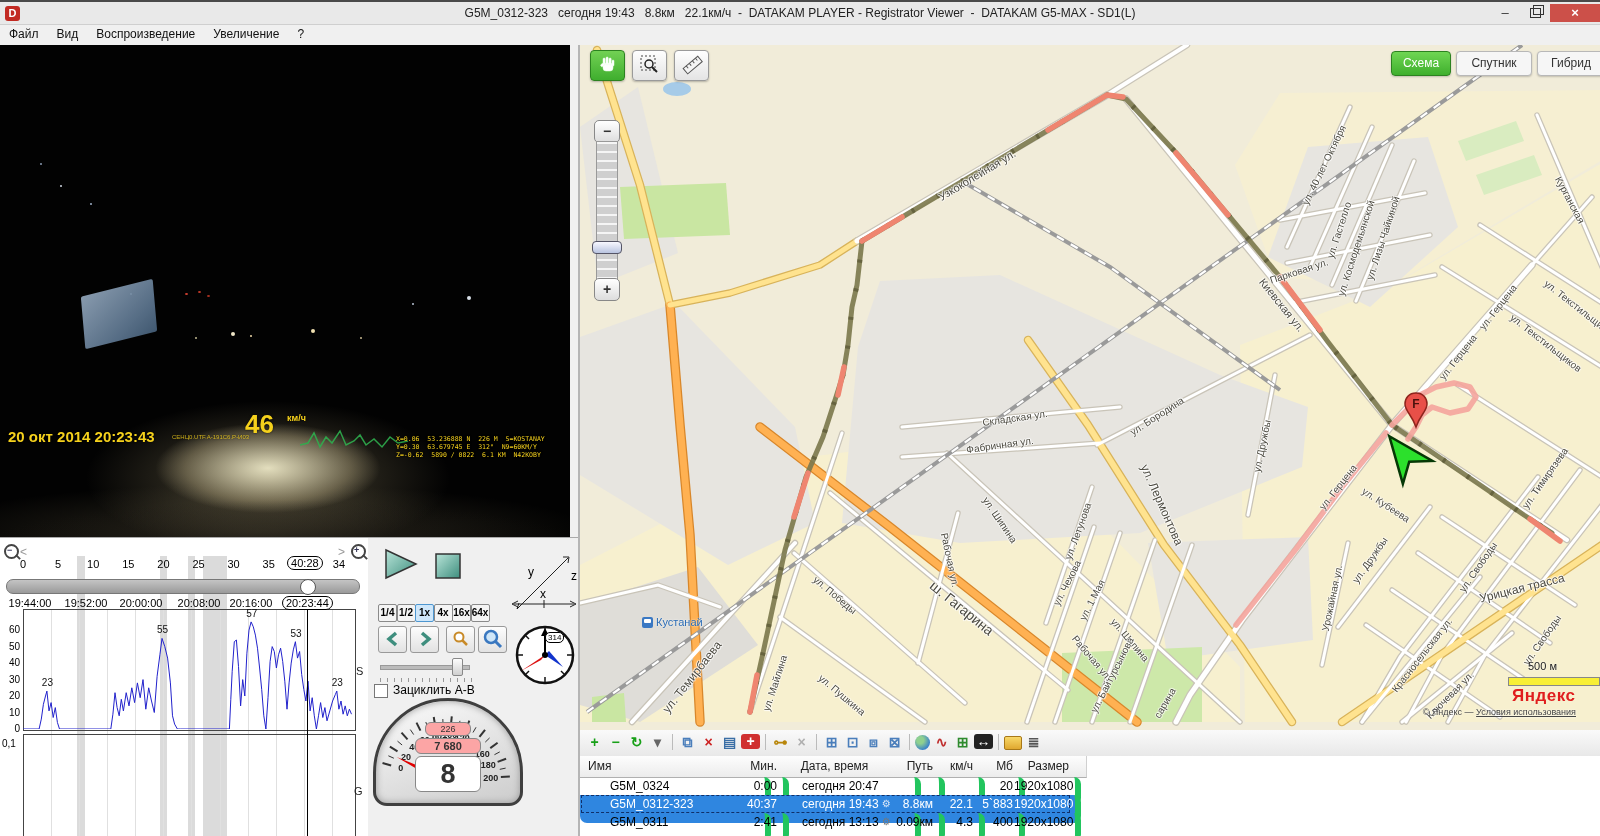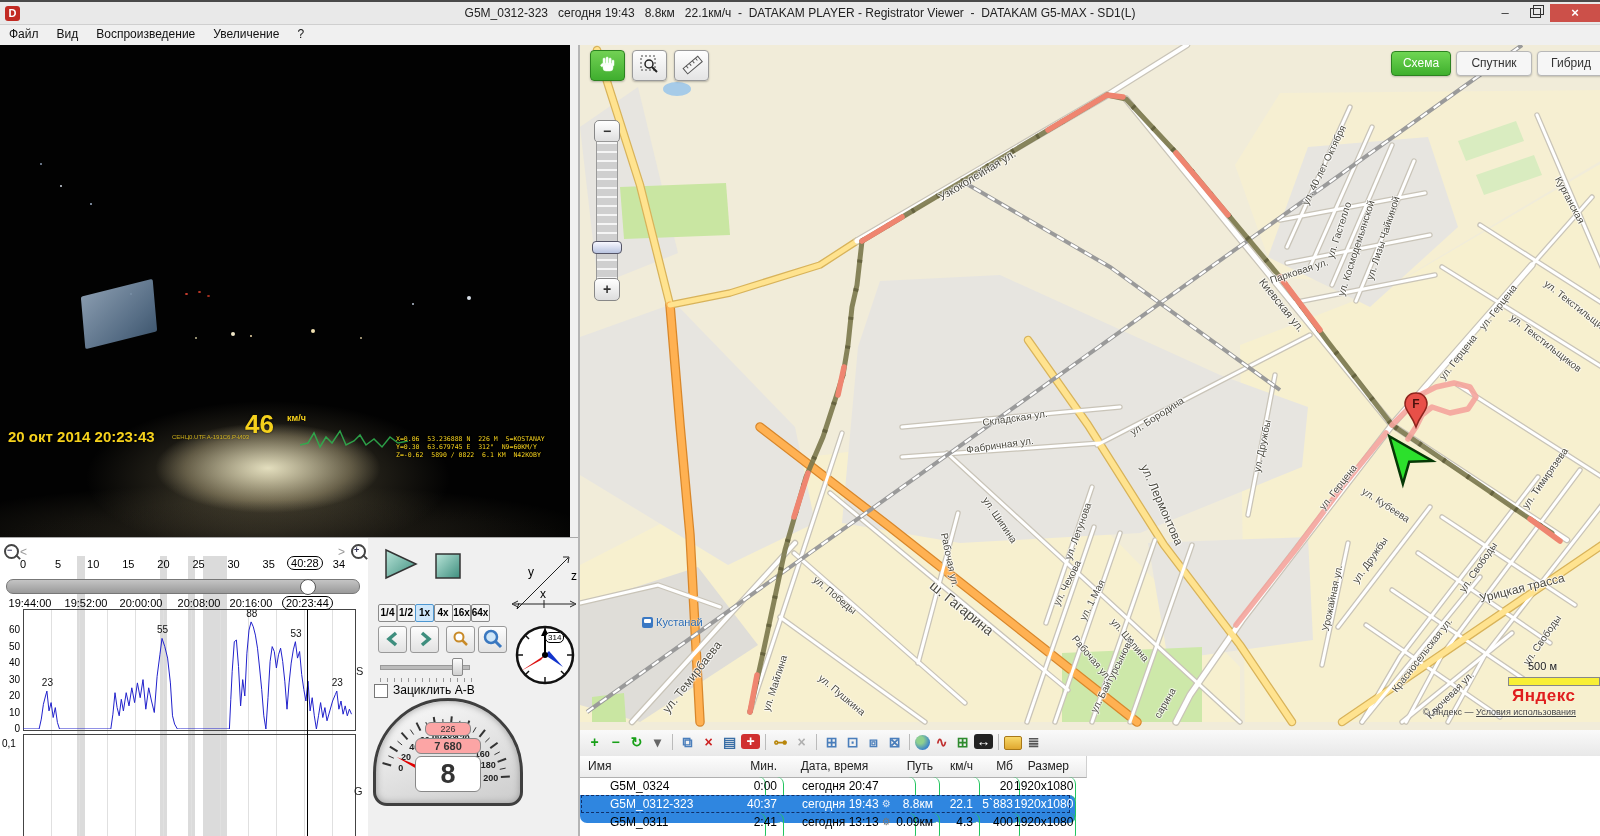--- a/index.html
+++ b/index.html
@@ -120,21 +120,21 @@
   #file-toolbar{position:absolute;left:0;top:0;width:1022px;height:26px;background:linear-gradient(#fafafa,#e8e8e8);
      border-bottom:1px solid #c8c8c8;padding-left:4px;}
   .tbico{display:inline-block;width:19px;height:18px;margin:3px 1px 0 1px;text-align:center;line-height:18px;
      font-size:14px;font-weight:bold;border-radius:3px;vertical-align:top;}
   .tbsep{display:inline-block;width:1px;height:16px;margin:4px 4px 0 4px;background:#bbb;vertical-align:top;}
   .ic-globe{background:radial-gradient(circle at 35% 35%,#8fd08f 25%,#3d85c8 70%);border-radius:50%;width:15px;height:15px;margin-top:5px;}
   .ic-folder{background:linear-gradient(#f8d868,#e0a830);border:1px solid #a87818;width:16px;height:12px;margin-top:6px;border-radius:2px;}
   #file-table{position:absolute;left:0;top:26px;width:1022px;height:80px;background:#fff;font-size:12px;}
   .th{position:absolute;top:0;height:21px;background:linear-gradient(#fdfdfd,#ececec);border-right:1px solid #d0d0d0;
      border-bottom:1px solid #b0b0b0;line-height:21px;color:#222;}
-  .td{position:absolute;height:28px;line-height:18px;border-right:1px solid #22c55e;white-space:nowrap;overflow:hidden;border-radius:7px;}
+  .td{position:absolute;height:28px;line-height:18px;border-right:6px solid #22c55e;white-space:nowrap;overflow:hidden;border-radius:7px;}
   .row-sel{background:#2f86e0;color:#fff;}
   .row-sel-outline{position:absolute;border:1px dashed #10306a;pointer-events:none;}
   .gps-ico{display:inline-block;font-size:10px;color:#777;transform:translateY(-1px);margin-left:3px;}
 </style>
 </head>
 <body>
 
 <div id="app">
 
   <div id="titlebar" class="abs">
@@ -220,21 +220,21 @@
       <div class="ytick" style="left: 0px; top: 168.52px;">10</div>
       <div class="ytick" style="left: 0px; top: 185px;">0</div>
       <div class="ytick" style="left: 2px; top: 200px; width: 24px; text-align: left;">0,1</div>
       <div class="axis-side" style="left: 356px; top: 127px;">S</div>
       <div class="axis-side" style="left: 354px; top: 247px;">G</div>
       <svg width="331" height="120" style="position: absolute; left: 23px; top: 71px; z-index: 2;">
         <polyline points="0.0,120.0 16.1,120.0 18.3,110.1 20.4,95.3 22.5,87.0 23.9,82.1 26.0,101.9 28.1,93.6 30.2,108.5 32.3,98.6 34.4,113.4 36.5,120.0 87.8,120.0 89.9,105.2 92.0,83.7 94.1,98.6 96.2,106.8 98.3,90.3 100.4,101.9 103.2,83.7 106.0,96.9 108.8,78.8 111.6,93.6 114.4,73.9 117.2,88.7 120.0,70.6 122.8,100.2 125.7,78.8 128.5,92.0 131.3,103.5 134.1,67.3 136.9,45.8 139.0,29.4 141.8,37.6 144.6,49.1 147.4,73.9 149.5,106.8 151.6,115.1 154.4,120.0 157.2,120.0 206.4,120.0 207.8,90.3 209.2,62.3 211.3,32.7 213.4,31.0 215.5,57.4 217.6,96.9 219.7,70.6 221.8,87.0 223.9,44.2 226.0,21.1 228.1,12.9 230.3,17.8 232.4,26.1 234.5,39.2 236.6,59.0 238.7,80.4 240.8,106.8 242.9,120.0 245.0,88.7 247.1,52.4 249.2,37.6 251.3,42.5 253.4,59.0 255.5,45.8 257.6,39.2 259.7,52.4 261.8,72.2 264.0,100.2 266.1,73.9 268.2,54.1 270.3,40.9 272.4,32.7 274.5,49.1 276.6,42.5 278.7,65.6 280.8,80.4 282.9,92.0 285.0,72.2 287.1,101.9 289.2,88.7 291.3,106.8 293.4,120.0 295.5,106.8 297.6,93.6 299.8,108.5 301.9,98.6 304.0,111.8 306.8,101.9 309.6,92.0 312.4,85.4 313.8,82.1 315.9,100.2 318.0,92.0 320.1,105.2 322.2,96.9 324.3,106.8 326.4,100.2 328.5,105.2" fill="none" stroke="#2222cc" stroke-width="1"></polyline>
       </svg>
       <div class="peak" style="left: 41.868px; top: 139.096px;">23</div>
       <div class="peak" style="left: 156.996px; top: 86.36px;">55</div>
-      <div class="peak" style="left: 246.15px; top: 69.88px;">88</div>
+      <div class="peak" style="left: 246.15px; top: 69.88px;">57</div>
       <div class="peak" style="left: 290.376px; top: 89.656px;">53</div>
       <div class="peak" style="left: 331.794px; top: 139.096px;">23</div>
     </div>
 
   <div id="controls" class="abs">
     <svg class="abs" style="left:14px;top:10px;" width="40" height="34">
       <defs>
           <linearGradient id="teal" x1="0" y1="0" x2="1" y2="1">
         <stop offset="0" stop-color="#b8e4d8"></stop>
             <stop offset="1" stop-color="#3e8e7e"></stop>

